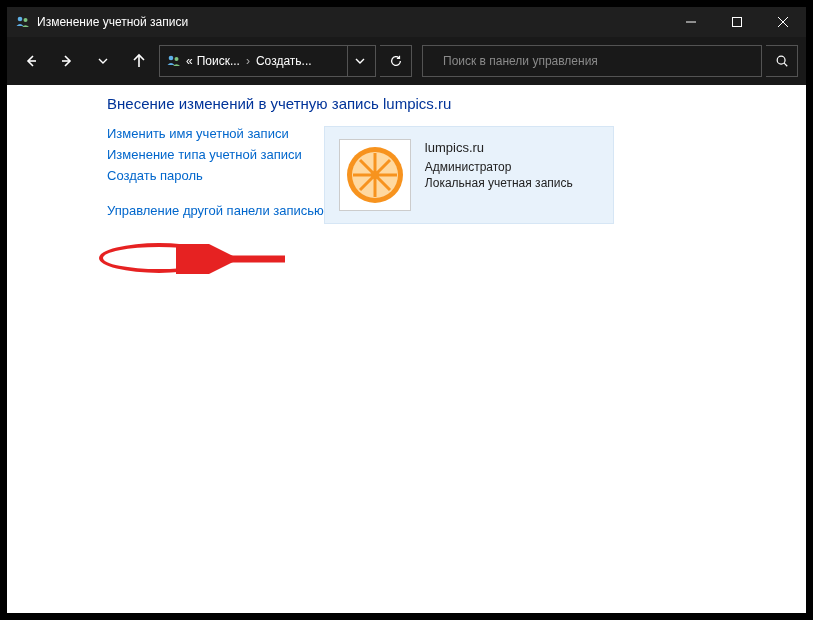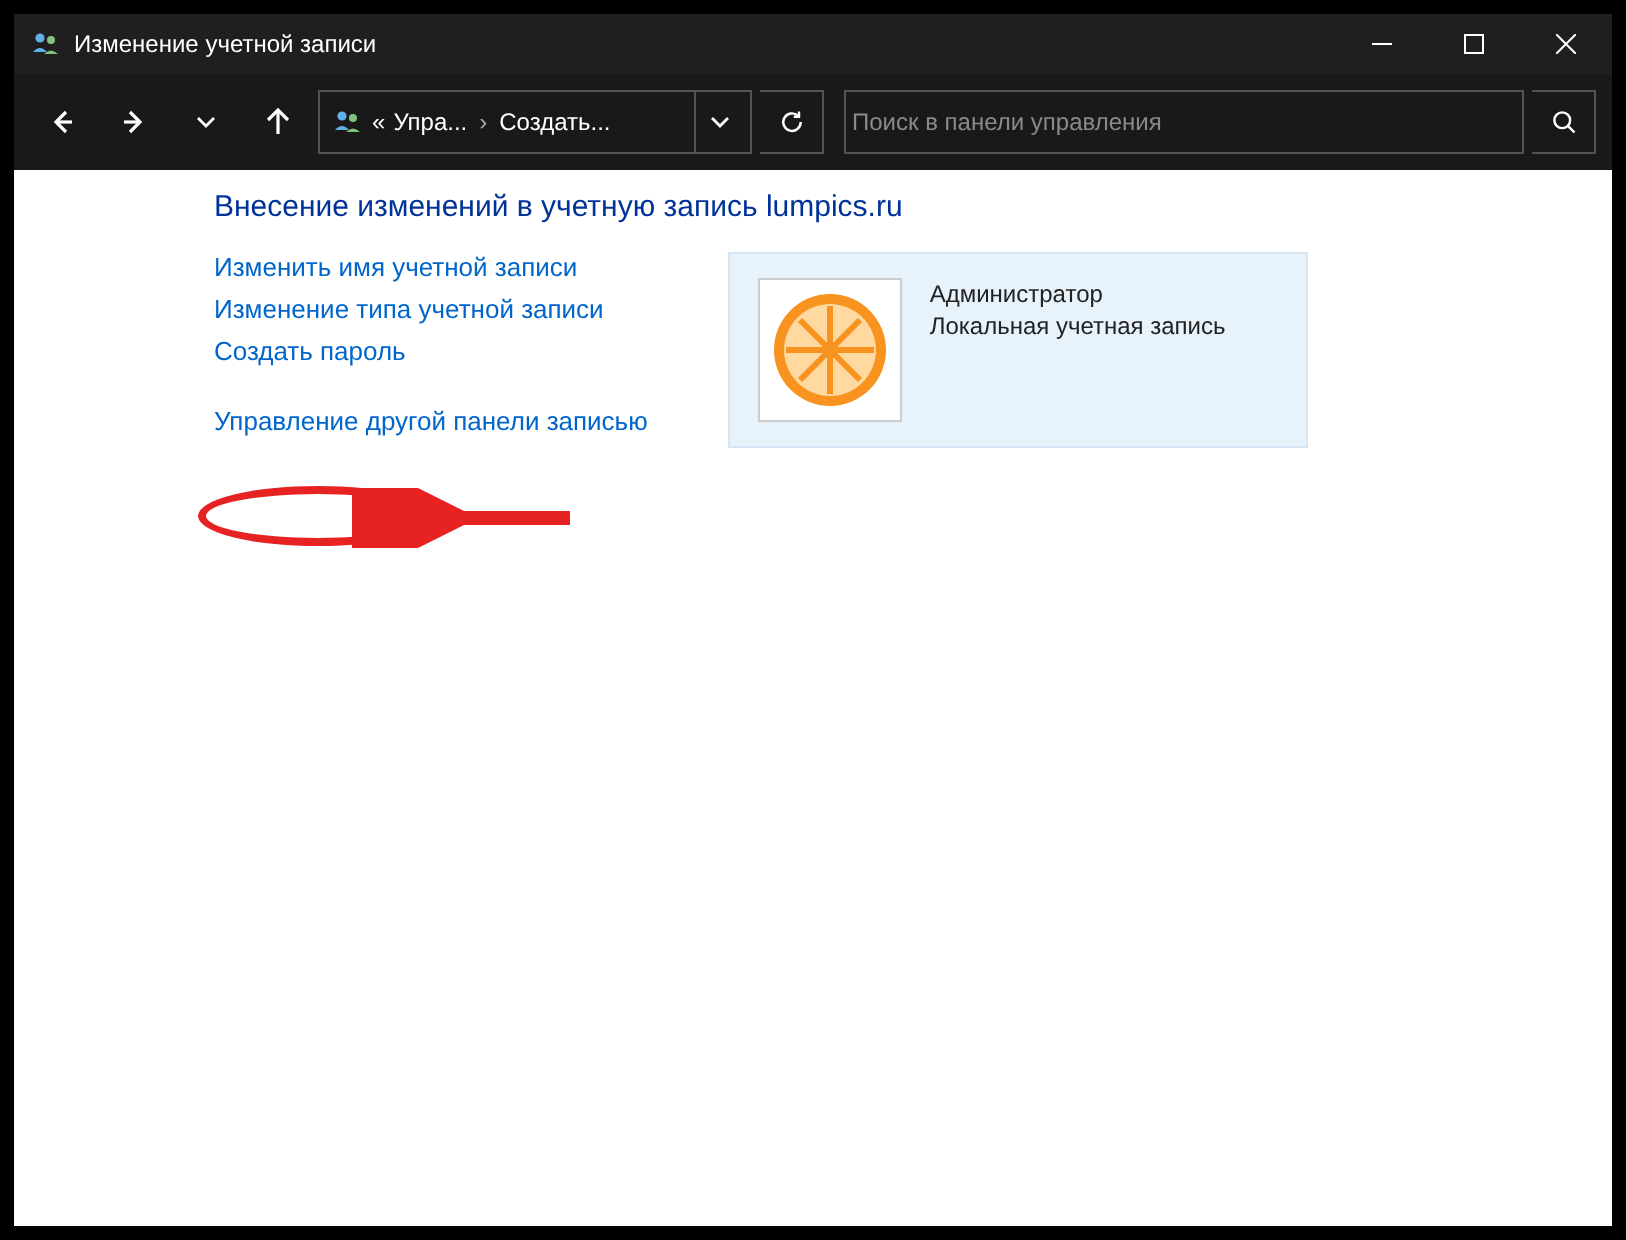--- a/index.html
+++ b/index.html
@@ -81,21 +81,21 @@
     color: #fff;
     margin-right: 6px;
     border-left: none;
   }
   .searchbox {
     flex: 1;
     height: 32px;
     border: 1px solid #535353;
     display: flex;
     align-items: center;
-    padding: 0 3px;
+    padding: 0 20px;
     color: #8a8a8a;
     font-size: 12px;
   }
   .searchbox-input {
     flex: 1;
     background: transparent;
     border: none;
     color: #fff;
     font-size: 12px;
     outline: none;
@@ -116,21 +116,20 @@
     position: relative;
   }
   .page-heading {
     color: #003399;
     font-size: 15px;
     font-weight: 400;
     margin-bottom: 14px;
   }
   .layout {
     display: flex;
-    gap: 40px;
   }
   .actions {
     display: flex;
     flex-direction: column;
     gap: 6px;
     font-size: 13px;
   }
   .action-link {
     color: #0066cc;
     cursor: pointer;
@@ -234,21 +233,21 @@
     <div class="breadcrumb">
       <span class="bc-icon">
         <svg width="16" height="16" viewBox="0 0 16 16">
           <circle cx="5" cy="5" r="2.3" fill="#5fb0e6"></circle>
           <path d="M1.5 12 Q5 8 8.5 12 Z" fill="#5fb0e6"></path>
           <circle cx="10.5" cy="6" r="2" fill="#7fc37f"></circle>
           <path d="M7 13 Q10.5 9.5 14 13 Z" fill="#7fc37f"></path>
         </svg>
       </span>
       <span class="bc-item">«</span>
-      <span class="bc-item">Упра...</span>
+      <span class="bc-item">Поиск...</span>
       <span class="bc-sep">›</span>
       <span class="bc-item">Создать...</span>
       <span class="bc-chev">
         <svg width="10" height="10" viewBox="0 0 10 10">
             <path d="M1 3 L5 7 L9 3" fill="none" stroke="#fff" stroke-width="1.4"></path>
           </svg>
       </span>
     </div>
     <div class="refresh-btn">
       <svg width="14" height="14" viewBox="0 0 16 16">
@@ -292,20 +291,21 @@
               <line x1="32" y1="32" x2="54" y2="32"></line>
               <line x1="32" y1="32" x2="17" y2="17"></line>
               <line x1="32" y1="32" x2="47" y2="17"></line>
               <line x1="32" y1="32" x2="17" y2="47"></line>
               <line x1="32" y1="32" x2="47" y2="47"></line>
             </g>
             <circle cx="32" cy="32" r="4" fill="#f7931e"></circle>
           </svg>
         </div>
         <div class="acct-info">
+          <div class="acct-name">lumpics.ru</div>
           <div>Администратор</div>
           <div>Локальная учетная запись</div>
         </div>
       </div>
     </div>
 
     <div class="annotation red-ellipse"></div>
     <svg class="annotation red-arrow" width="150" height="30">
       <defs>
         <marker id="ah" markerWidth="9" markerHeight="9" refX="2" refY="4.5" orient="auto">

